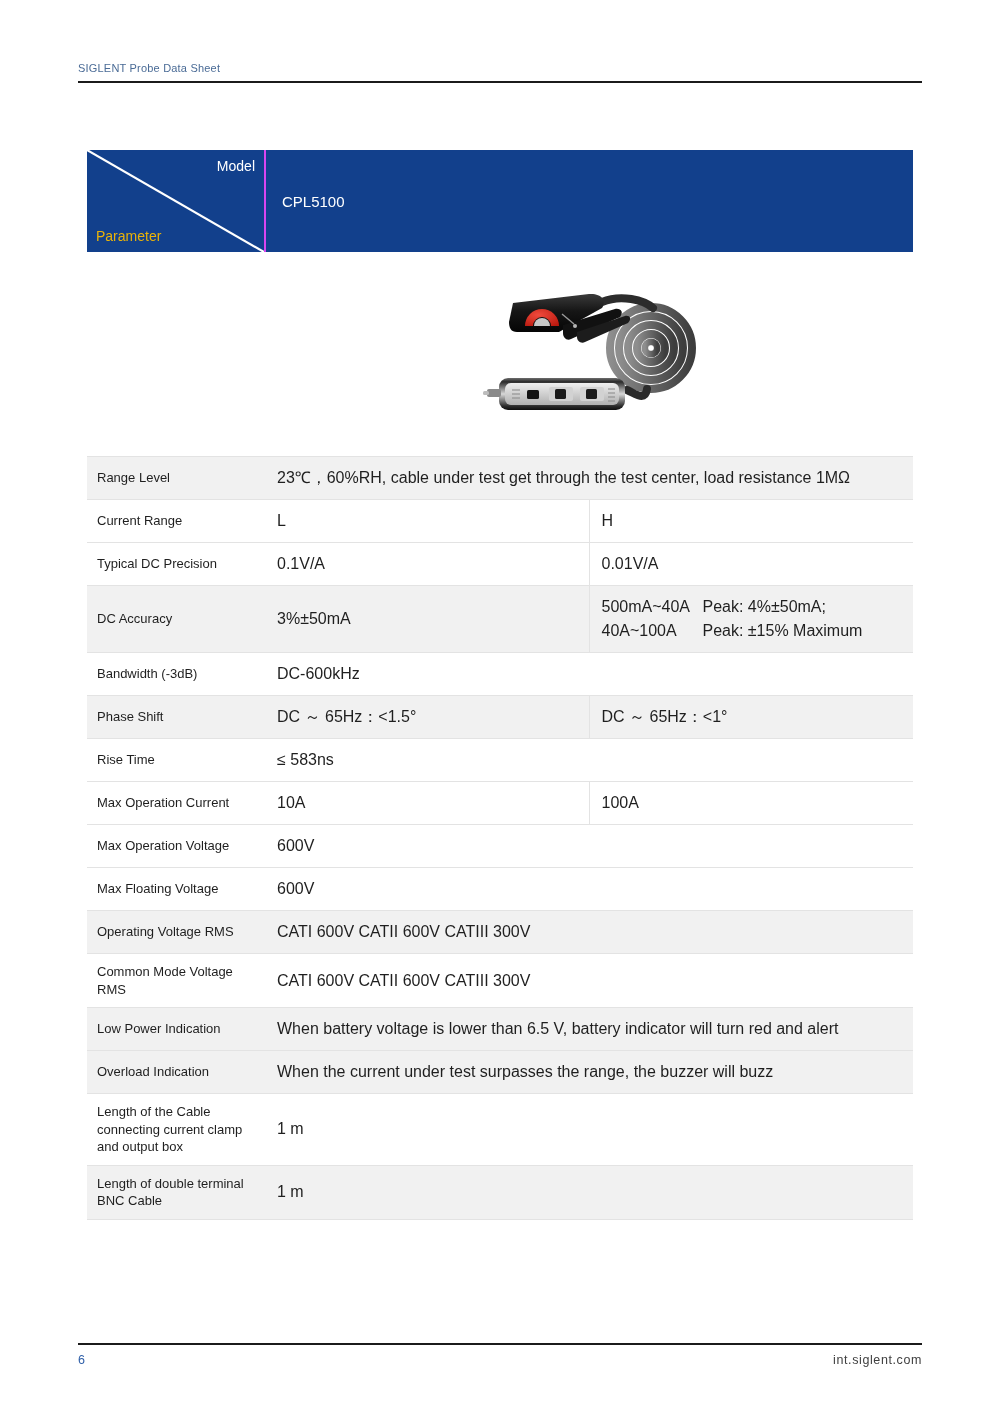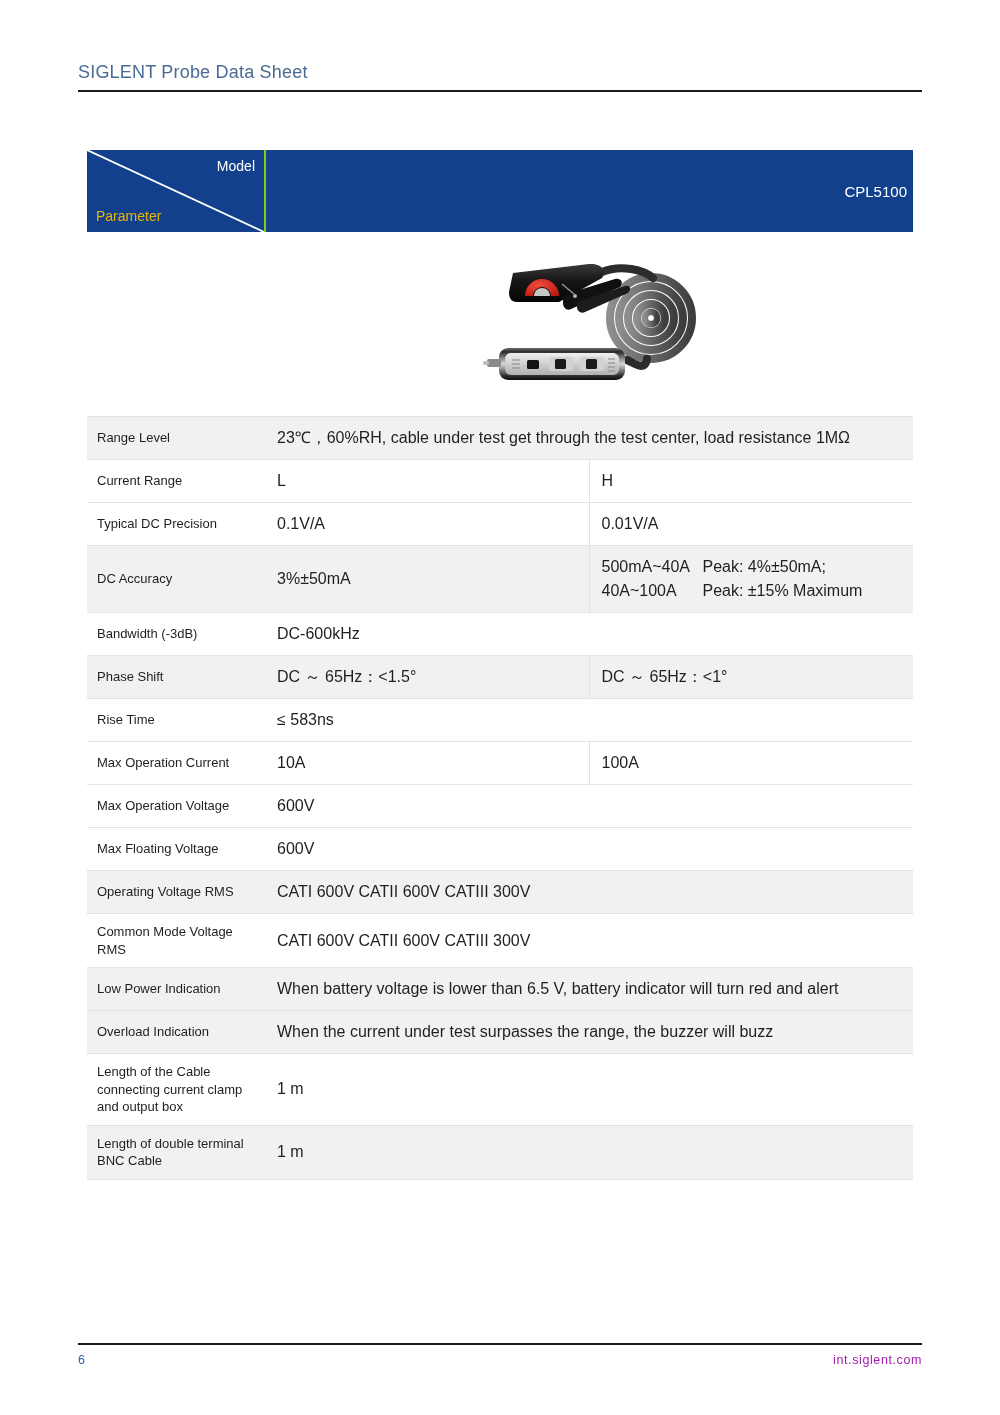--- a/index.html
+++ b/index.html
@@ -17,21 +17,21 @@
   }
 
   
   .page-header {
     position: absolute;
     left: 78px;
     top: 62px;
     width: 844px;
   }
   .page-header .header-text {
-    font-size: 18px;
+    font-size: 11px;
     color: #4a6b96;
     letter-spacing: 0.2px;
     padding-bottom: 7px;
     display: block;
   }
   .page-header .header-rule {
     height: 2px;
     background: #1b1b1b;
     width: 100%;
   }
@@ -41,21 +41,21 @@
     position: absolute;
     left: 87px;
     top: 150px;
     width: 826px;
     border-collapse: collapse;
     table-layout: fixed;
     font-size: 13px;
   }
   .spec-table td {
     vertical-align: middle;
-    padding: 6px;
+    padding: 16px;
     border-bottom: 1px solid #e3e3e3;
   }
 
   
   tr.header-row td {
     border-bottom: none;
     background: #12408c;
   }
   .diag-cell {
     position: relative;
@@ -84,25 +84,25 @@
   .diag-cell .lbl-parameter {
     position: absolute;
     left: 9px;
     bottom: 8px;
     color: #eab308;
     font-size: 14px;
     text-align: center;
   }
   .model-cell {
     height: 70px;
-    text-align: right;
+    text-align: left;
     color: #ffffff;
     font-size: 15px;
     background: #12408c;
-    border-left: 2px solid #84cc16;
+    border-left: 2px solid #d946ef;
   }
 
   
   td.photo-cell {
     height: 172px;
     background: #ffffff;
     text-align: center;
     position: relative;
   }
   td.photo-left {
@@ -157,21 +157,21 @@
     justify-content: space-between;
     align-items: center;
     padding-top: 8px;
   }
   .page-footer .page-number {
     font-size: 12.5px;
     color: #2f5fa8;
   }
   .page-footer .site-url {
     font-size: 12.5px;
-    color: #a21caf;
+    color: #404040;
     letter-spacing: 0.6px;
     margin-left: 40px;
   }
 </style>
 </head>
 <body>
 
 <div class="page-header">
   <span class="header-text">SIGLENT Probe Data Sheet</span>
   <div class="header-rule"></div>

